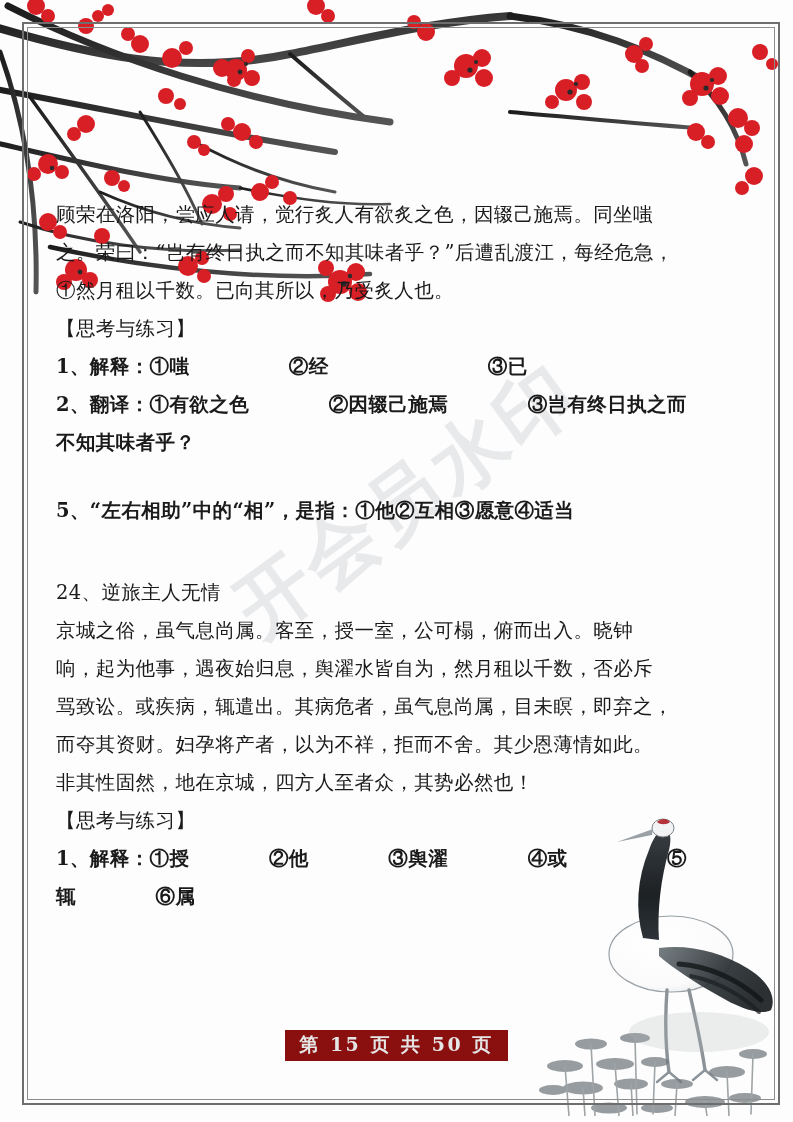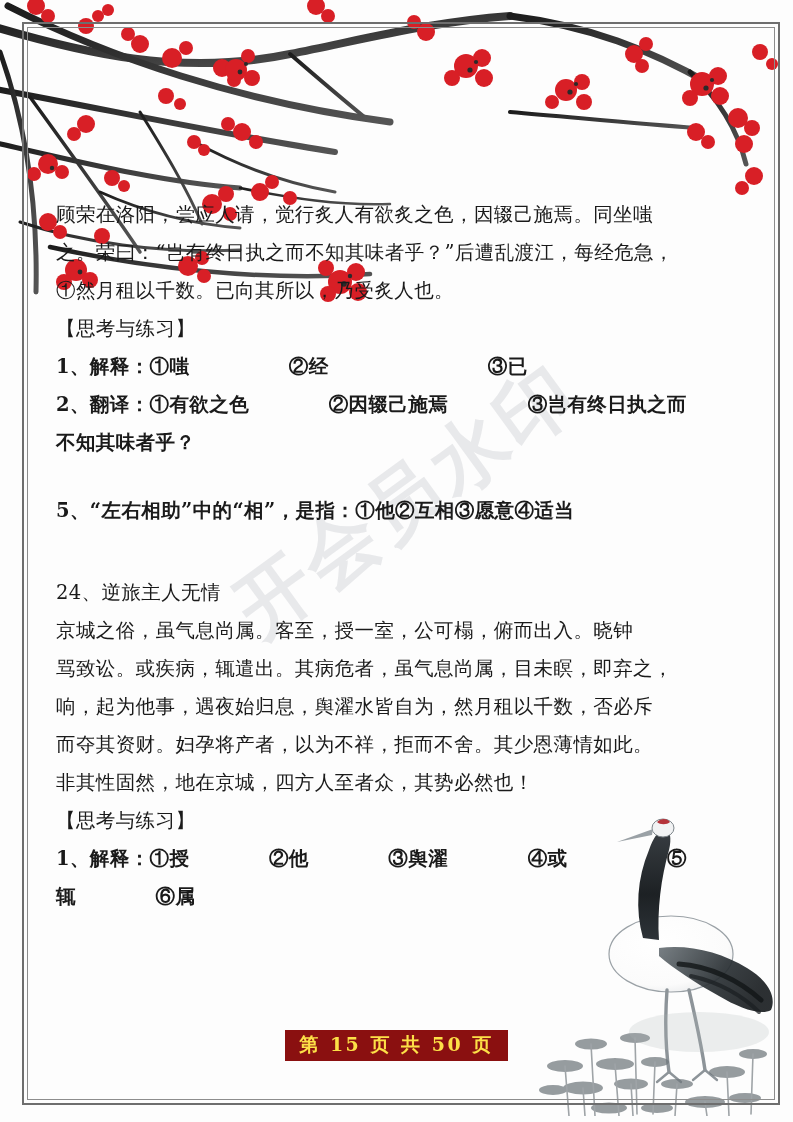--- a/index.html
+++ b/index.html
@@ -80,21 +80,21 @@
   .footer{
     position:absolute;
     left:0;right:0;
     top:1030px;
     text-align:center;
     z-index:6;
   }
   .page-badge{
     display:inline-block;
     background:#8a1010;
-    color:#fde047;
+    color:#e5e5e5;
     font-family:"DejaVu Serif","Liberation Serif",serif;
     font-weight:700;
     font-size:19px;
     letter-spacing:2.5px;
     padding:3px 14px 4px 14px;
     line-height:1.25;
   }
 </style>
 </head>
 <body>
@@ -315,22 +315,22 @@
 
     <div class="spacer-md"></div>
 
     <div class="line bold">5、“左右相助”中的“相”，是指：①他②互相③愿意④适当</div>
 
     <div class="spacer-lg"></div>
 
     <div class="line heading">24、逆旅主人无情</div>
 
     <div class="line">京城之俗，虽气息尚属。客至，授一室，公可榻，俯而出入。晓钟</div>
+    <div class="line">响，起为他事，遇夜始归息，舆濯水皆自为，然月租以千数，否必斥</div>
     <div class="line">骂致讼。或疾病，辄遣出。其病危者，虽气息尚属，目未瞑，即弃之，</div>
-    <div class="line">响，起为他事，遇夜始归息，舆濯水皆自为，然月租以千数，否必斥</div>
     <div class="line">而夺其资财。妇孕将产者，以为不祥，拒而不舍。其少恩薄情如此。</div>
     <div class="line">非其性固然，地在京城，四方人至者众，其势必然也！</div>
 
     <div class="line">【思考与练习】</div>
 
     <div class="line bold">1、解释：①授　　　　②他　　　　③舆濯　　　　④或　　　　　⑤</div>
     <div class="line bold">辄　　　　⑥属</div>
 
   </div>
 

